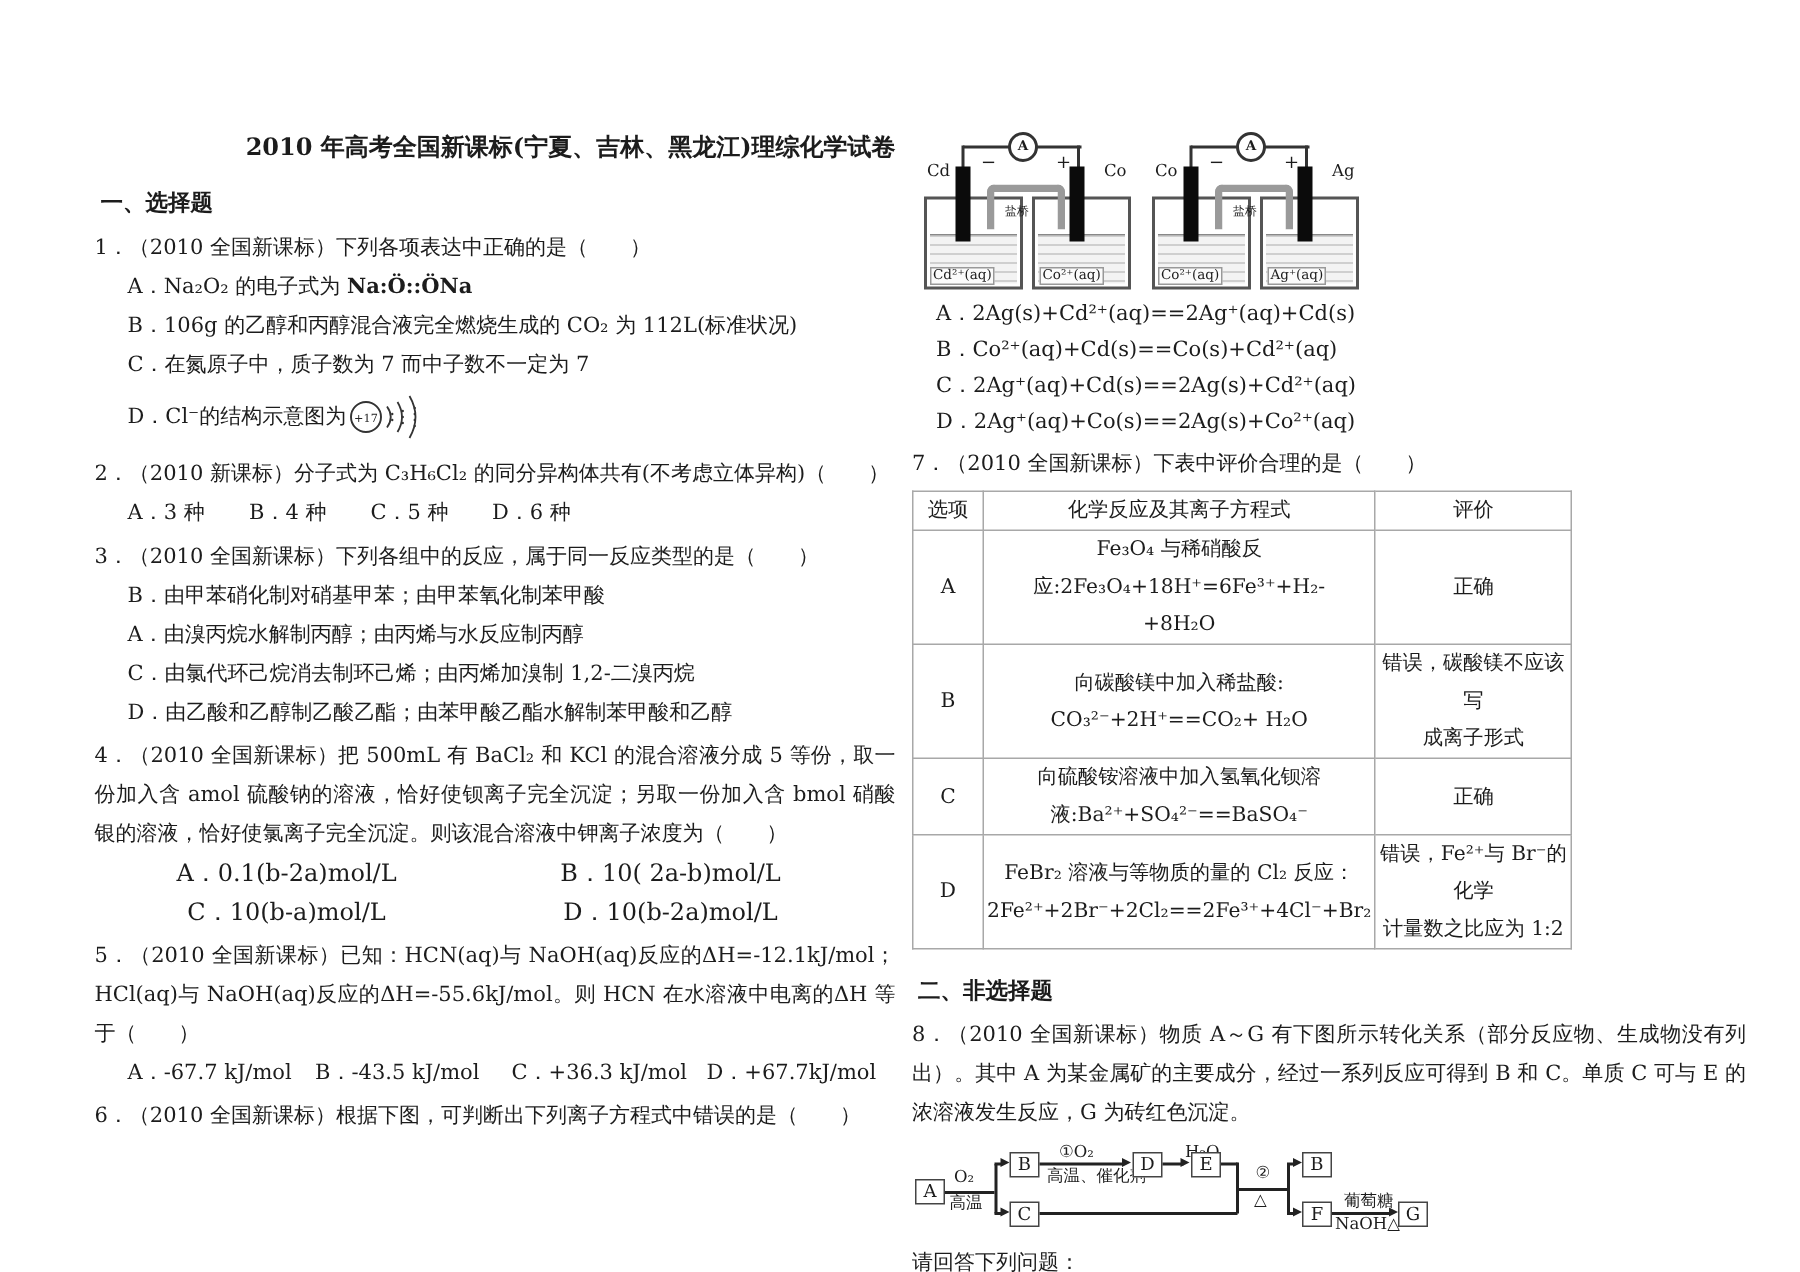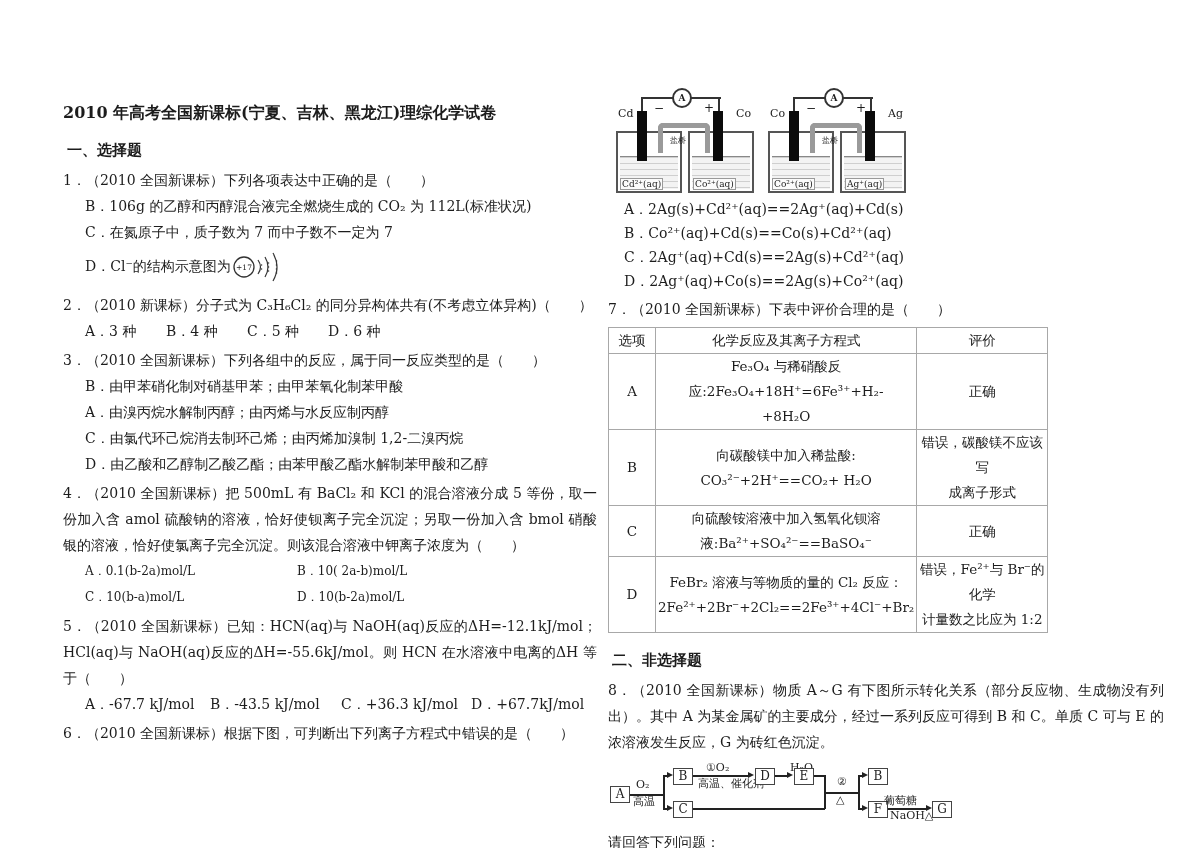--- a/index.html
+++ b/index.html
@@ -1,30 +1,30 @@
 <!DOCTYPE html>
 <html><head>
 <meta charset="utf-8">
 <style>
   html,body{margin:0;padding:0;background:#fff;}
   .page{position:relative;width:1200px;height:848px;background:#ffffff;overflow:hidden;
         font-family:"DejaVu Serif","Liberation Serif",serif;color:#1c1c1c;}
   .col-left{position:absolute;left:63px;top:88px;width:534px;}
   .col-right{position:absolute;left:608px;top:83px;width:556px;}
-  .doc-title{font-weight:bold;font-size:16px;text-align:left;margin:15px 0 16px 0;line-height:20px;}
+  .doc-title{font-weight:bold;font-size:16px;text-align:right;margin:0 0 16px 0;line-height:20px;}
   .sec-heading{font-weight:bold;font-size:15px;margin:0 0 6px 4px;line-height:22px;}
   .stem{font-size:14px;line-height:26px;text-align:justify;margin:3px 0 0 0;}
   .optline{font-size:14px;line-height:26px;padding-left:22px;}
   .opts-flex{display:flex;font-size:14px;line-height:26px;padding-left:22px;}
   .opts-flex span{display:inline-block;}
   .q2w span{width:81px;}
   .q5w span:nth-child(1){width:125px;}
   .q5w span:nth-child(2){width:131px;}
   .q5w span:nth-child(3){width:130px;}
-  .optgrid{display:grid;grid-template-columns:212px auto;font-size:12px;line-height:26px;padding-left:22px;}
+  .optgrid{display:grid;grid-template-columns:212px auto;font-size:16px;line-height:26px;padding-left:22px;text-align:center;}
   .bold{font-weight:bold;}
   .d-row{display:flex;align-items:center;height:44px;padding-left:22px;font-size:14px;}
   
   .cells-wrap{position:relative;height:110px;width:300px;margin:0 0 4px 8px;}
   .cell{position:absolute;top:0;width:136px;height:110px;}
   .beaker{position:absolute;top:48px;width:62px;height:58px;border:2px solid #555;}
   .liquid{position:absolute;left:2px;right:2px;bottom:2px;height:32px;
           background:repeating-linear-gradient(180deg,#cfcfcf 0 1px,#f3f3f3 1px 6px);border-top:1px solid #888;}
   .electrode{position:absolute;top:28px;width:10px;height:50px;background:#0b0b0b;}
   .wire-h{position:absolute;top:14px;height:2px;background:#333;}
@@ -61,20 +61,21 @@
 </head>
 <body>
 
 <div class="page">
 
   <div class="col-left">
     <div class="doc-title">2010 年高考全国新课标(宁夏、吉林、黑龙江)理综化学试卷</div>
     <div class="sec-heading">一、选择题</div>
 
     <div class="stem">1．（2010 全国新课标）下列各项表达中正确的是（　　）</div>
+    <div class="optline"><span>A．Na₂O₂ 的电子式为</span> <span class="bold">Na:Ö::ÖNa</span></div>
     <div class="optline">B．106g 的乙醇和丙醇混合液完全燃烧生成的 CO₂ 为 112L(标准状况)</div>
     <div class="optline">C．在氮原子中，质子数为 7 而中子数不一定为 7</div>
     <div class="d-row">
       <span>D．Cl⁻的结构示意图为</span>
       <svg width="56" height="38" viewBox="0 0 56 38">
         <circle cx="13" cy="19" r="10" fill="none" stroke="#333" stroke-width="1.3"></circle>
         <text x="13" y="22" font-size="7.5" text-anchor="middle" fill="#222">+17</text>
         <path d="M27 12 q5 7 0 14" fill="none" stroke="#333" stroke-width="1.2"></path>
         <path d="M34 9 q6 10 0 20" fill="none" stroke="#333" stroke-width="1.2"></path>
         <path d="M42 5 q8 14 0 28" fill="none" stroke="#333" stroke-width="1.2"></path>
@@ -248,21 +249,21 @@
       <div class="flbl" style="left:228px;top:33px;">△</div>
       <div class="fv" style="left:250px;top:15px;height:33px;"></div>
       <div class="fl" style="left:250px;top:14px;width:5px;"></div>
       <div class="arr" style="left:254px;top:11px;"></div>
       <div class="fl" style="left:250px;top:47px;width:5px;"></div>
       <div class="arr" style="left:254px;top:44px;"></div>
       <div class="fbox" style="left:260px;top:7px;">B</div>
       <div class="fbox" style="left:260px;top:40px;">F</div>
       <div class="fl" style="left:280px;top:47px;width:40px;"></div>
       <div class="arr" style="left:318px;top:44px;"></div>
-      <div class="flbl" style="left:276px;top:34px;">葡萄糖</div>
+      <div class="flbl" style="left:288px;top:34px;">葡萄糖</div>
       <div class="flbl" style="left:282px;top:49px;">NaOH△</div>
       <div class="fbox" style="left:324px;top:40px;">G</div>
     </div>
 
     <div class="ask">请回答下列问题：</div>
 
   </div>
 </div>
 
 </body></html>

